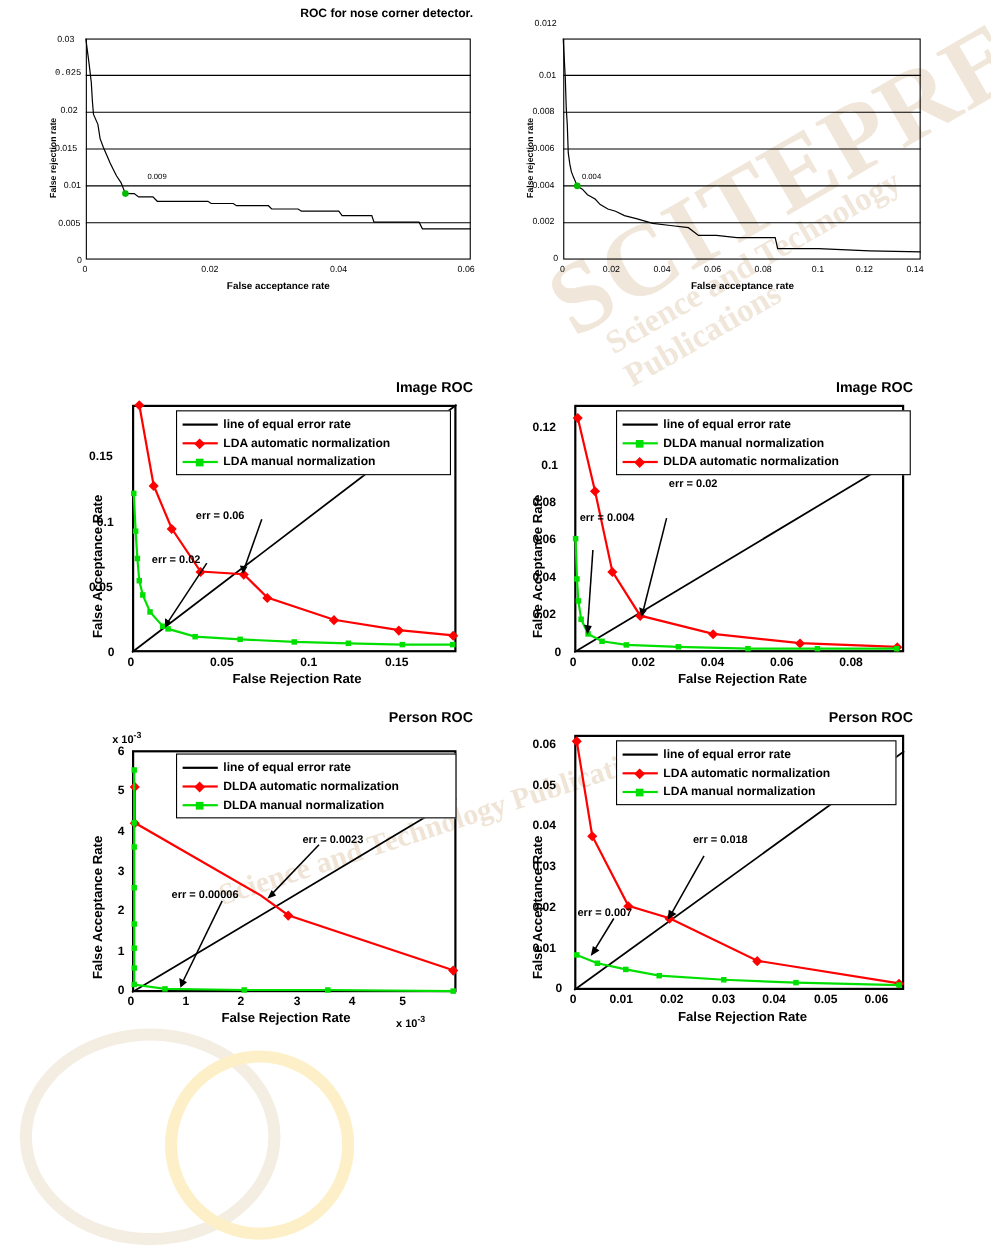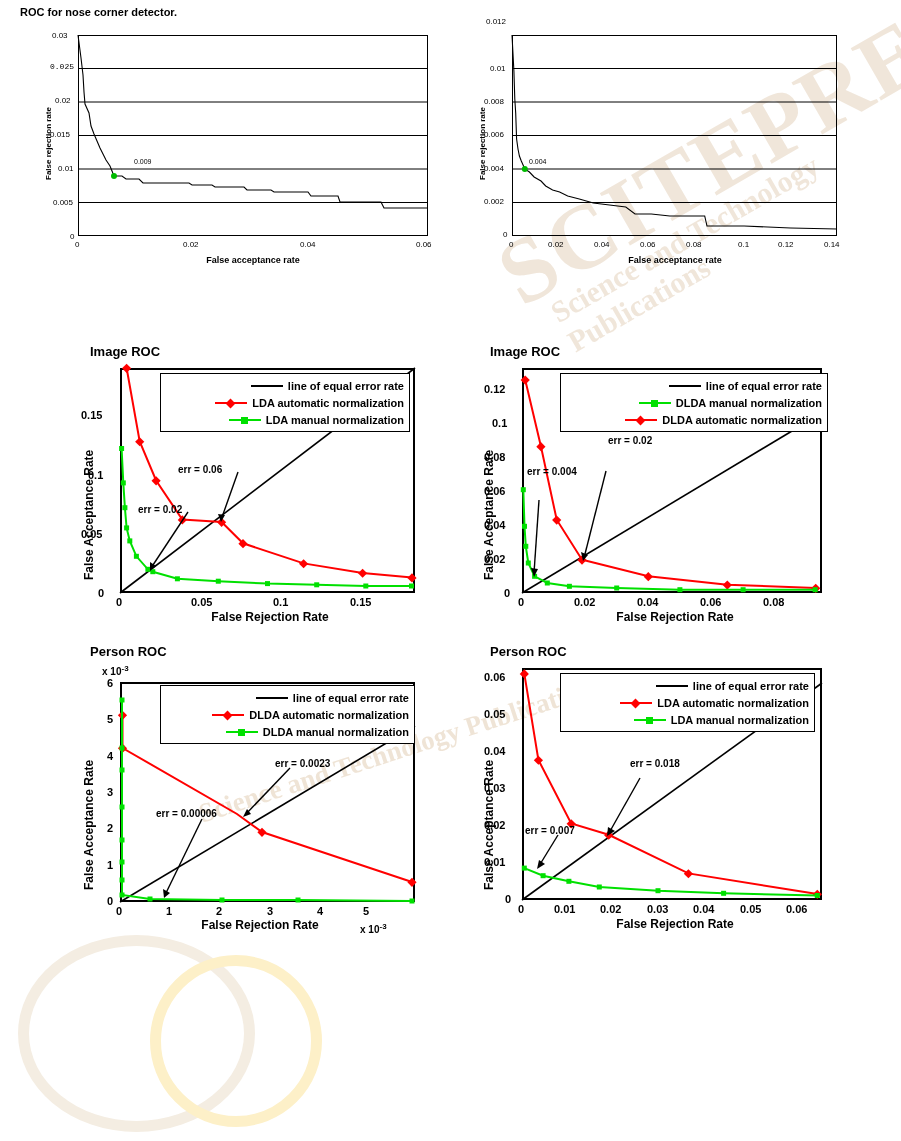--- a/index.html
+++ b/index.html
@@ -11,31 +11,31 @@
   .wm-text{position:absolute;font-family:"Liberation Serif",serif;color:#efe7dd;font-weight:bold;}
   .wm1{left:480px;top:235px;font-size:92px;letter-spacing:2px;transform:rotate(-30deg);transform-origin:left top;color:#f0e6da;}
   .wm2{left:545px;top:300px;font-size:30px;transform:rotate(-30deg);transform-origin:left top;color:#f0e6da;}
   .wm3{left:195px;top:800px;font-size:27px;transform:rotate(-18deg);transform-origin:left top;color:#efe4d6;}
   .wm-ring{position:absolute;left:18px;top:935px;width:215px;height:175px;border:11px solid #f4ede2;border-radius:50%;}
   .wm-ring2{position:absolute;left:150px;top:955px;width:150px;height:150px;border:11px solid #fdf0c8;border-radius:50%;}
 
   
   .chart{position:absolute;z-index:2;}
   .plotbox{position:absolute;border:1px solid #000;background:transparent;box-sizing:border-box;}
-  .ctitle{position:absolute;text-align:left;font-weight:bold;}
+  .ctitle{position:absolute;text-align:right;font-weight:bold;}
   .axlabel{position:absolute;text-align:center;font-weight:bold;}
   .axlabel-y{position:absolute;transform-origin:0 0;white-space:nowrap;font-weight:bold;}
   .tick{position:absolute;font-size:8px;color:#000;white-space:nowrap;}
   .tickb{position:absolute;font-size:11px;color:#000;white-space:nowrap;font-weight:bold;}
   .ann{position:absolute;font-size:10px;font-weight:bold;white-space:nowrap;}
   .ann-s{position:absolute;font-size:8px;white-space:nowrap;}
 
   
   .legend{position:absolute;border:1px solid #000;background:#fff;padding:3px 5px;box-sizing:border-box;}
-  .legrow{display:flex;align-items:center;height:17px;justify-content:flex-end;}
+  .legrow{display:flex;align-items:center;height:17px;}
   .legline{width:32px;height:0;border-top:2px solid #000;position:relative;margin-right:5px;flex:0 0 32px;}
   .legline.red{border-top-color:#ff0000;}
   .legline.green{border-top-color:#00e000;}
   .legline .mk{position:absolute;left:12px;top:-4px;width:7px;height:7px;}
   .mk.diamond{background:#ff0000;transform:rotate(45deg);}
   .mk.square{background:#00e000;}
   .legtext{font-size:11px;font-weight:bold;white-space:nowrap;}
 
   svg{display:block;overflow:visible;}
 </style>

